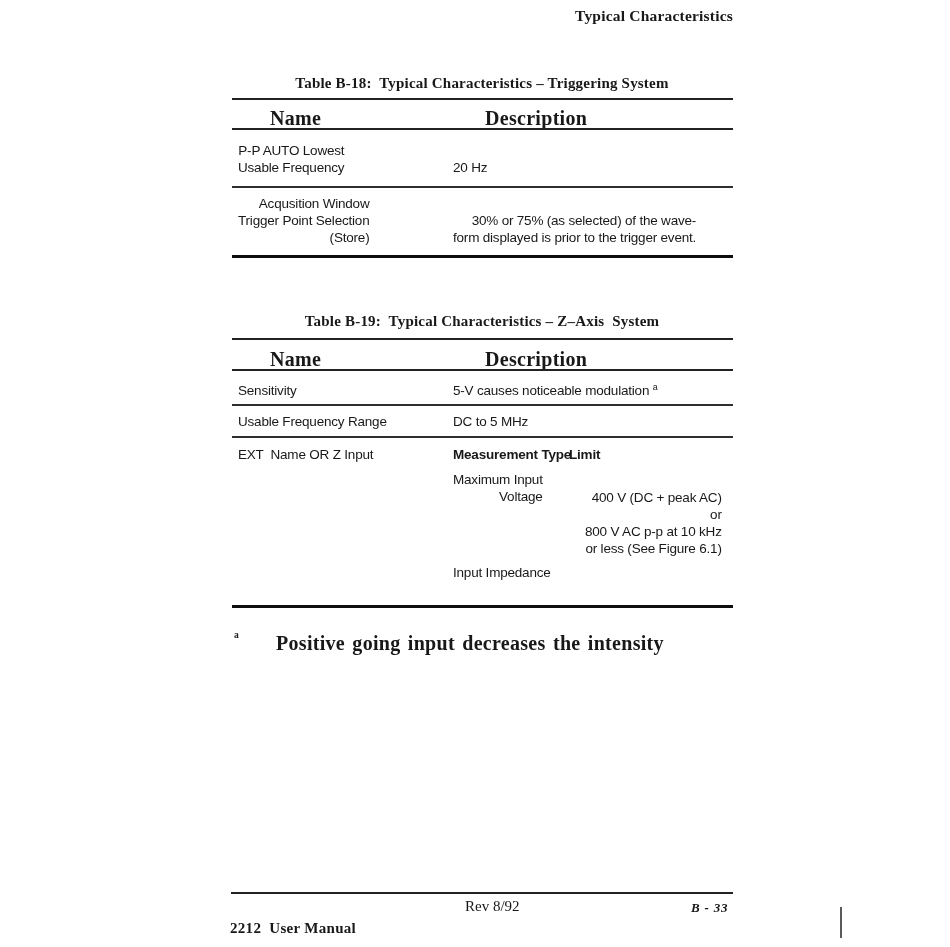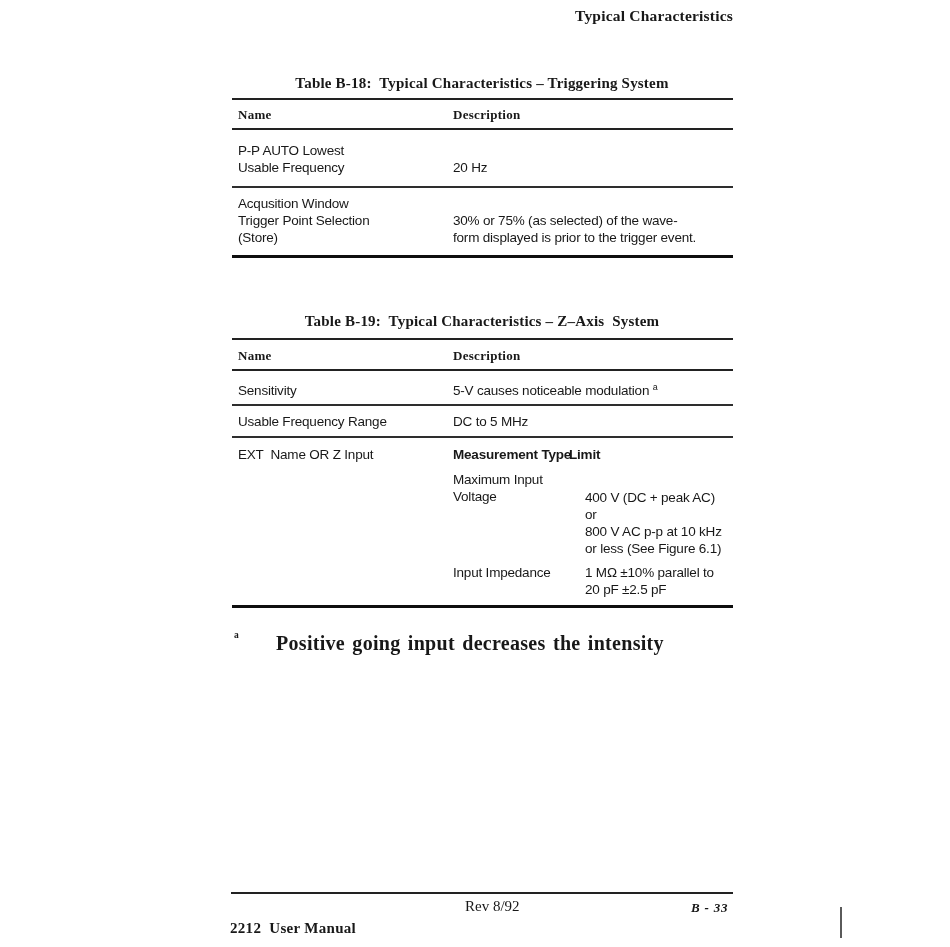--- a/index.html
+++ b/index.html
@@ -5,32 +5,32 @@
   * { margin: 0; padding: 0; box-sizing: border-box; }
   html, body { background: #e8e8e8; }
   .page {
     position: relative;
     width: 950px;
     height: 947px;
     background: #ffffff;
     overflow: hidden;
     color: #181818;
   }
-  .abs { position: absolute; white-space: pre-wrap; }
+  .abs { position: absolute; white-space: pre-wrap; text-align: right; }
 
   
   .serif-bold   { font-family: "Liberation Serif", serif; font-weight: bold; }
   .serif        { font-family: "Liberation Serif", serif; }
   .serif-bi     { font-family: "Liberation Serif", serif; font-weight: bold; font-style: italic; }
   .sans         { font-family: "Liberation Sans", sans-serif; font-size: 13.5px; line-height: 17px; letter-spacing: -0.2px; }
   .sans-bold    { font-family: "Liberation Sans", sans-serif; font-weight: bold; font-size: 13.5px; line-height: 17px; letter-spacing: -0.2px; }
 
   .page-header    { top: 7px; right: 217px; font-size: 15.5px; letter-spacing: 0.2px; }
   .tbl-title      { left: 232px; width: 500px; text-align: center; font-size: 15px; letter-spacing: 0.2px; }
-  .col-header     { font-size: 13px; letter-spacing: 0.3px; }
+  .col-header     { font-size: 20px; letter-spacing: 0.3px; margin-left: 32px; }
 
   
   .rule       { position: absolute; left: 232px; width: 501px; background: #1c1c1c; }
   .rule-thin  { height: 1.6px; background: #2e2e2e; }
   .rule-med   { height: 2.4px; background: #222222; }
   .rule-heavy { height: 3.4px; background: #0e0e0e; }
 
   .footnote-marker { font-size: 9.5px; }
   .footnote-text   { font-size: 20px; letter-spacing: 0.3px; word-spacing: 2px; }
 
@@ -101,22 +101,20 @@
   <div class="abs sans-bold" style="left:569px; top:446px">Limit</div>
 
   <div class="abs sans" style="left:453px; top:471px">Maximum Input
 Voltage</div>
   <div class="abs sans" style="left:585px; top:489px">400 V (DC + peak AC)
 or
 800 V AC p-p at 10 kHz
 or less (See Figure 6.1)</div>
 
   <div class="abs sans" style="left:453px; top:564px">Input Impedance</div>
-  <div class="abs sans" style="left:585px; top:564px">1 MΩ ±10% parallel to
-20 pF ±2.5 pF</div>
 
   <div class="rule rule-heavy" style="top:605px"></div>
 
   <div class="abs serif-bold footnote-marker" style="left:234px; top:630px">a</div>
   <div class="abs serif-bold footnote-text" style="left:276px; top:632px">Positive going input decreases the intensity</div>
 
   <div class="rule rule-med" style="top:892px; left:231px; width:502px"></div>
   <div class="abs serif-bold footer-left" style="left:230px; top:899px">2212  User Manual</div>
   <div class="abs serif footer-center" style="left:465px; top:898px">Rev 8/92</div>
   <div class="abs serif-bi footer-right" style="left:691px; top:900px">B - 33</div>

